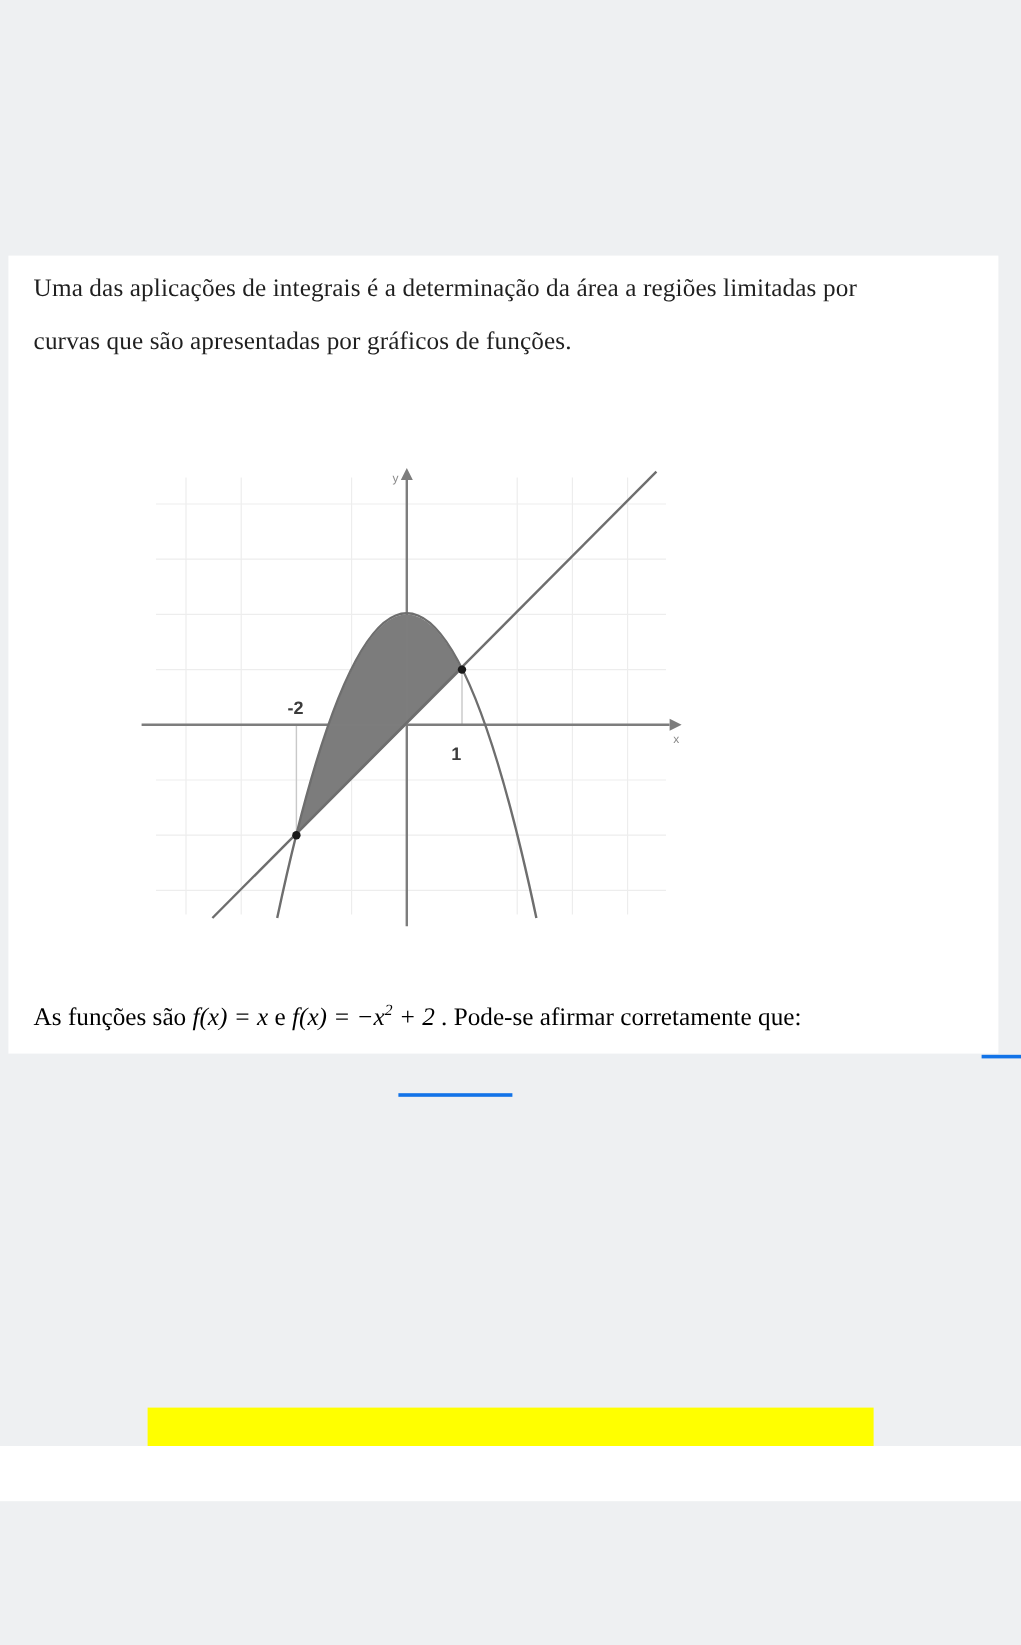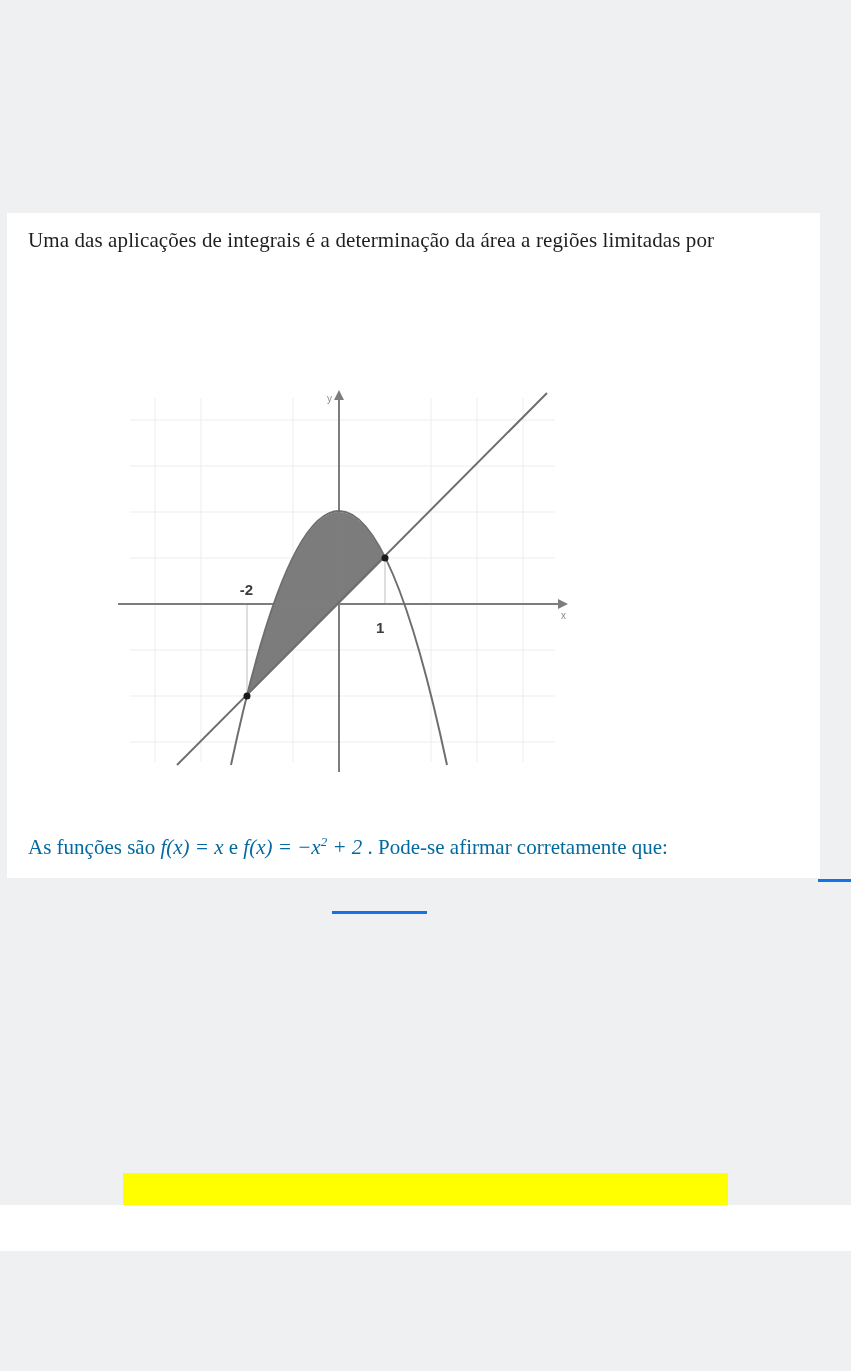--- a/index.html
+++ b/index.html
@@ -4,33 +4,34 @@
 <style>
   html,body{margin:0;padding:0;}
   body{
     width:851px;height:1371px;position:relative;overflow:hidden;
     background:#eef0f2;
     font-family:"Liberation Serif", serif;
   }
   .card{
     position:absolute;left:7px;top:213px;width:813px;height:665px;
     background:#ffffff;
+    padding-left:12px;
   }
   .intro{
     position:absolute;left:21px;top:5px;width:785px;
     font-size:21px;line-height:44px;color:#1f1f1f;
     letter-spacing:0.1px;
   }
   .figure{
     position:absolute;left:103px;top:175px;width:465px;height:384px;
     background:#ffffff;
   }
   .statement{
     position:absolute;left:21px;top:622px;width:785px;
-    font-size:21px;color:#0369a1;white-space:nowrap;
+    font-size:21px;color:#000000;white-space:nowrap;
   }
   .math{font-style:italic;}
   .supscript{
     font-style:italic;font-size:13px;position:relative;top:-8px;
   }
   .blue-line{position:absolute;height:3px;background:#1273e8;}
   .blue-line.right{left:818px;top:879px;width:33px;}
   .blue-line.center{left:332px;top:911px;width:95px;}
   .highlight-bar{
     position:absolute;left:123px;top:1173px;width:605px;height:32px;
@@ -47,20 +48,21 @@
     font-family:"Liberation Sans", sans-serif;font-size:10px;fill:#8a8a8a;
   }
 </style>
 </head>
 <body>
 
 <div class="card">
 
   <div class="intro">
     <div>Uma das aplicações de integrais é a determinação da área a regiões limitadas por</div>
+    <div>curvas que são apresentadas por gráficos de funções.</div>
   </div>
 
   <div class="figure">
     <svg width="465" height="384" viewBox="0 0 465 384">
 
       <g stroke="#ededed" stroke-width="1">
         <line x1="45" y1="10" x2="45" y2="374"></line>
         <line x1="91" y1="10" x2="91" y2="374"></line>
         <line x1="183" y1="10" x2="183" y2="374"></line>
         <line x1="321" y1="10" x2="321" y2="374"></line>

